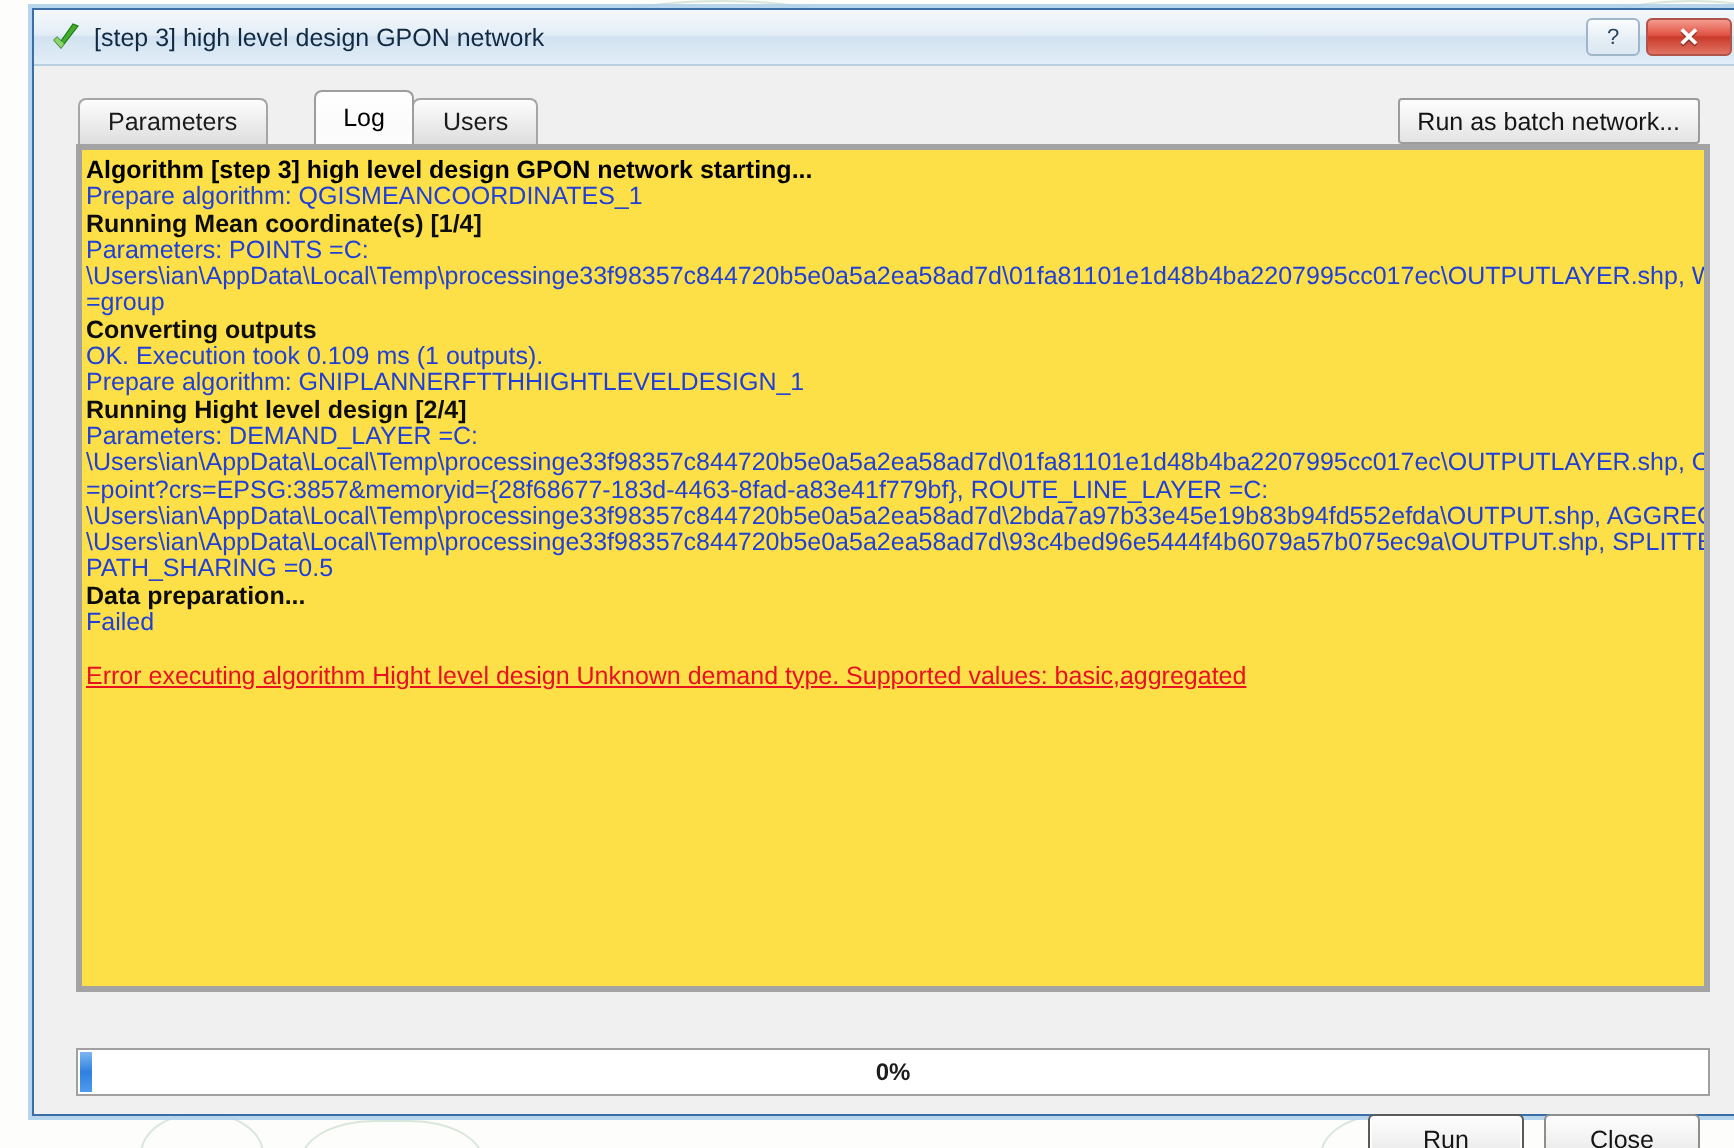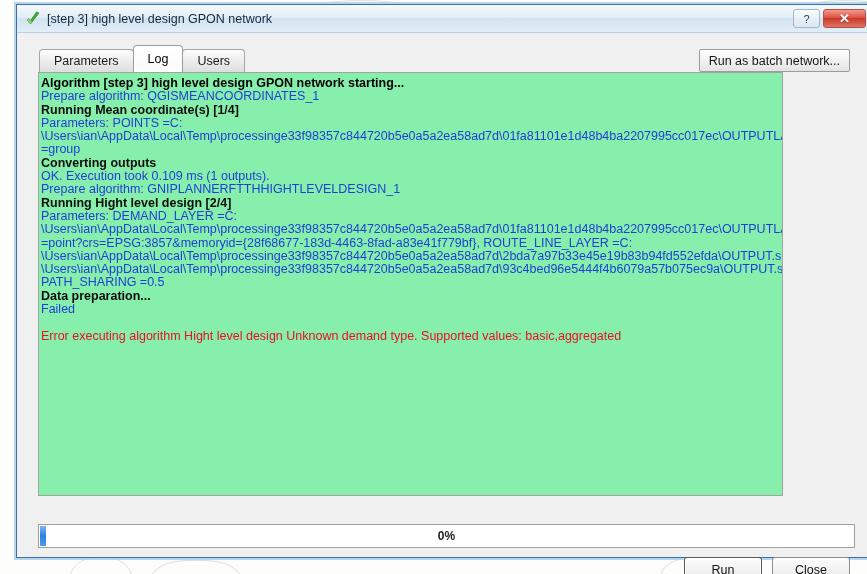--- a/index.html
+++ b/index.html
@@ -109,20 +109,21 @@
     border-radius: 4px 4px 0 0;
     margin-right: -1px;
     box-sizing: border-box;
   }
   .tab.active {
     height: 27px;
     background: linear-gradient(to bottom, #ffffff, #fbfbfb 70%, #fdfdfd);
     border-color: #9d9d9d;
     z-index: 2;
     color: #000;
+    margin-left: 24px;
   }
 
   #batch-btn {
     position: absolute;
     right: 20px; top: 16px;
     height: 23px;
     padding: 0 9px;
     font-size: 12.5px;
     color: #151515;
     background: linear-gradient(to bottom, #fdfdfd, #f1f1f1 52%, #e3e3e3);
@@ -130,37 +131,37 @@
     border-radius: 2px;
     display: flex; align-items: center;
     box-sizing: border-box;
   }
 
   
   #log-panel {
     position: absolute;
     left: 21px;
     top: 39px;
-    width: 745px;
+    width: 817px;
     height: 424px;
-    background: #86efac;
-    border: 1px solid #a3a3a3;
+    background: #fde047;
+    border: 3px solid #a3a3a3;
     box-sizing: border-box;
     overflow: hidden;
     padding: 4px 0 0 2px;
   }
   #log-lines {
     font-size: 12.5px;
     line-height: 13.3px;
     white-space: pre;
   }
   .ln { display: block; white-space: pre; }
   .ln.blue   { color: #1f3fd6; }
   .ln.black  { color: #0d0d0d; font-weight: bold; }
-  .ln.red    { color: #e81123; }
+  .ln.red    { color: #e81123; text-decoration: underline; }
   .ln.bold   { font-weight: bold; color: #000000; }
   .ln.blank  { color: transparent; }
 
   
   #progress-wrap {
     position: absolute;
     left: 21px;
     top: 491px;
     width: 817px;
     height: 24px;

